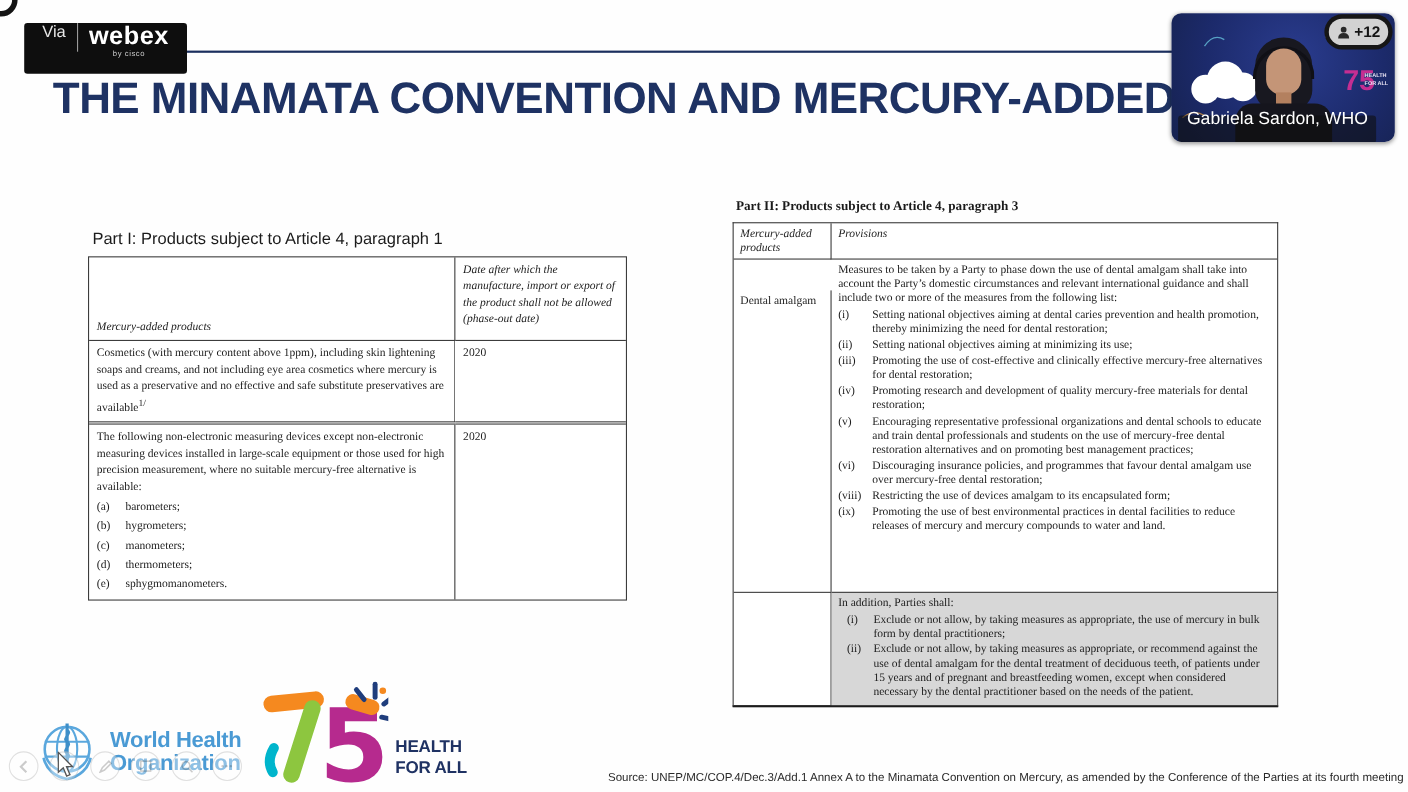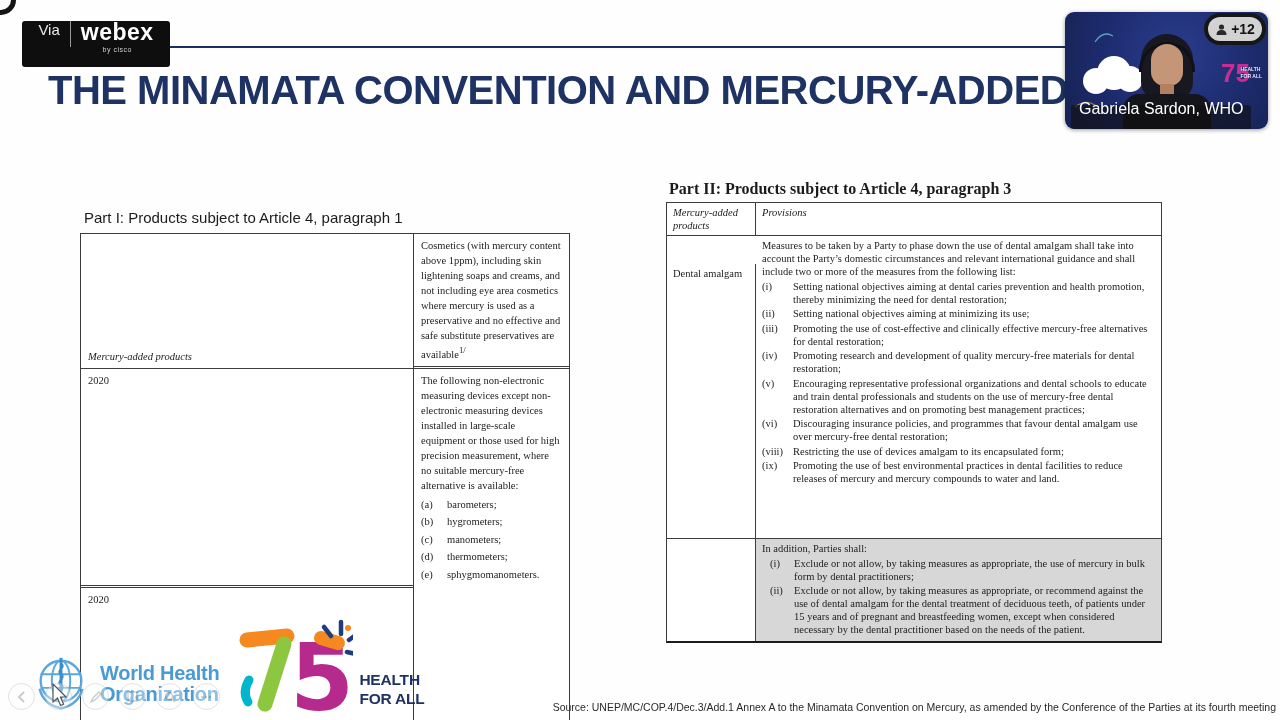--- a/index.html
+++ b/index.html
@@ -25,21 +25,21 @@
 
   .title-rule { position:absolute; left:170px; top:46px; width:1070px; height:2px;
     background:#1b2f5e; z-index:1; }
 
   .slide-title { position:absolute; left:48px; top:68px; width:1210px; margin:0;
     font-size:40px; font-weight:600; letter-spacing:-0.5px; color:#1e3263;
     white-space:nowrap; z-index:2; }
 
   
   .tbl-caption-sans { position:absolute; left:84px; top:209px; font-size:15px; color:#1b1b1b; }
-  .tbl-caption-serif { position:absolute; left:669px; top:180px; font-size:16px; font-weight:bold;
+  .tbl-caption-serif { position:absolute; left:669px; top:180px; font-size:12px; font-weight:bold;
     color:#1b1b1b; font-family:"Liberation Serif",serif; }
 
   .t1 { position:absolute; left:80px; top:233px; width:490px;
     border:1px solid #3c3c3c; font-family:"Liberation Serif",serif;
     font-size:10.5px; color:#1c1c1c; display:grid; grid-template-columns:333px 1fr;
     background:#fff; z-index:1; }
   .t1 .cell { padding:4px 7px; border-right:1px solid #3c3c3c; line-height:15px; }
   .t1 .cell:nth-child(2n) { border-right:none; }
   .t1 .hrow { min-height:76px; border-bottom:1px solid #3c3c3c; font-style:italic; }
   .t1 .h1 { display:flex; align-items:flex-end; }
@@ -129,20 +129,21 @@
     <span class="webex-sub">by cisco</span>
   </span>
 </div>
 
 <div class="title-rule"></div>
 <h1 class="slide-title">THE MINAMATA CONVENTION AND MERCURY-ADDED PRO</h1>
 
 <div class="tbl-caption-sans">Part I: Products subject to Article 4, paragraph 1</div>
 <div class="t1">
   <div class="cell hrow h1">Mercury-added products</div>
+  <div class="cell hrow">Date after which the manufacture, import or export of the product shall not be allowed (phase-out date)</div>
 
   <div class="cell r1">
     <span>Cosmetics (with mercury content above 1ppm), including skin lightening soaps and creams, and not including eye area cosmetics where mercury is used as a preservative and no effective and safe substitute preservatives are available</span><sup>1/</sup>
   </div>
   <div class="cell r1">2020</div>
 
   <div class="cell r2">
     <div>The following non-electronic measuring devices except non-electronic measuring devices installed in large-scale equipment or those used for high precision measurement, where no suitable mercury-free alternative is available:</div>
     <div class="list">
       <div class="li">

